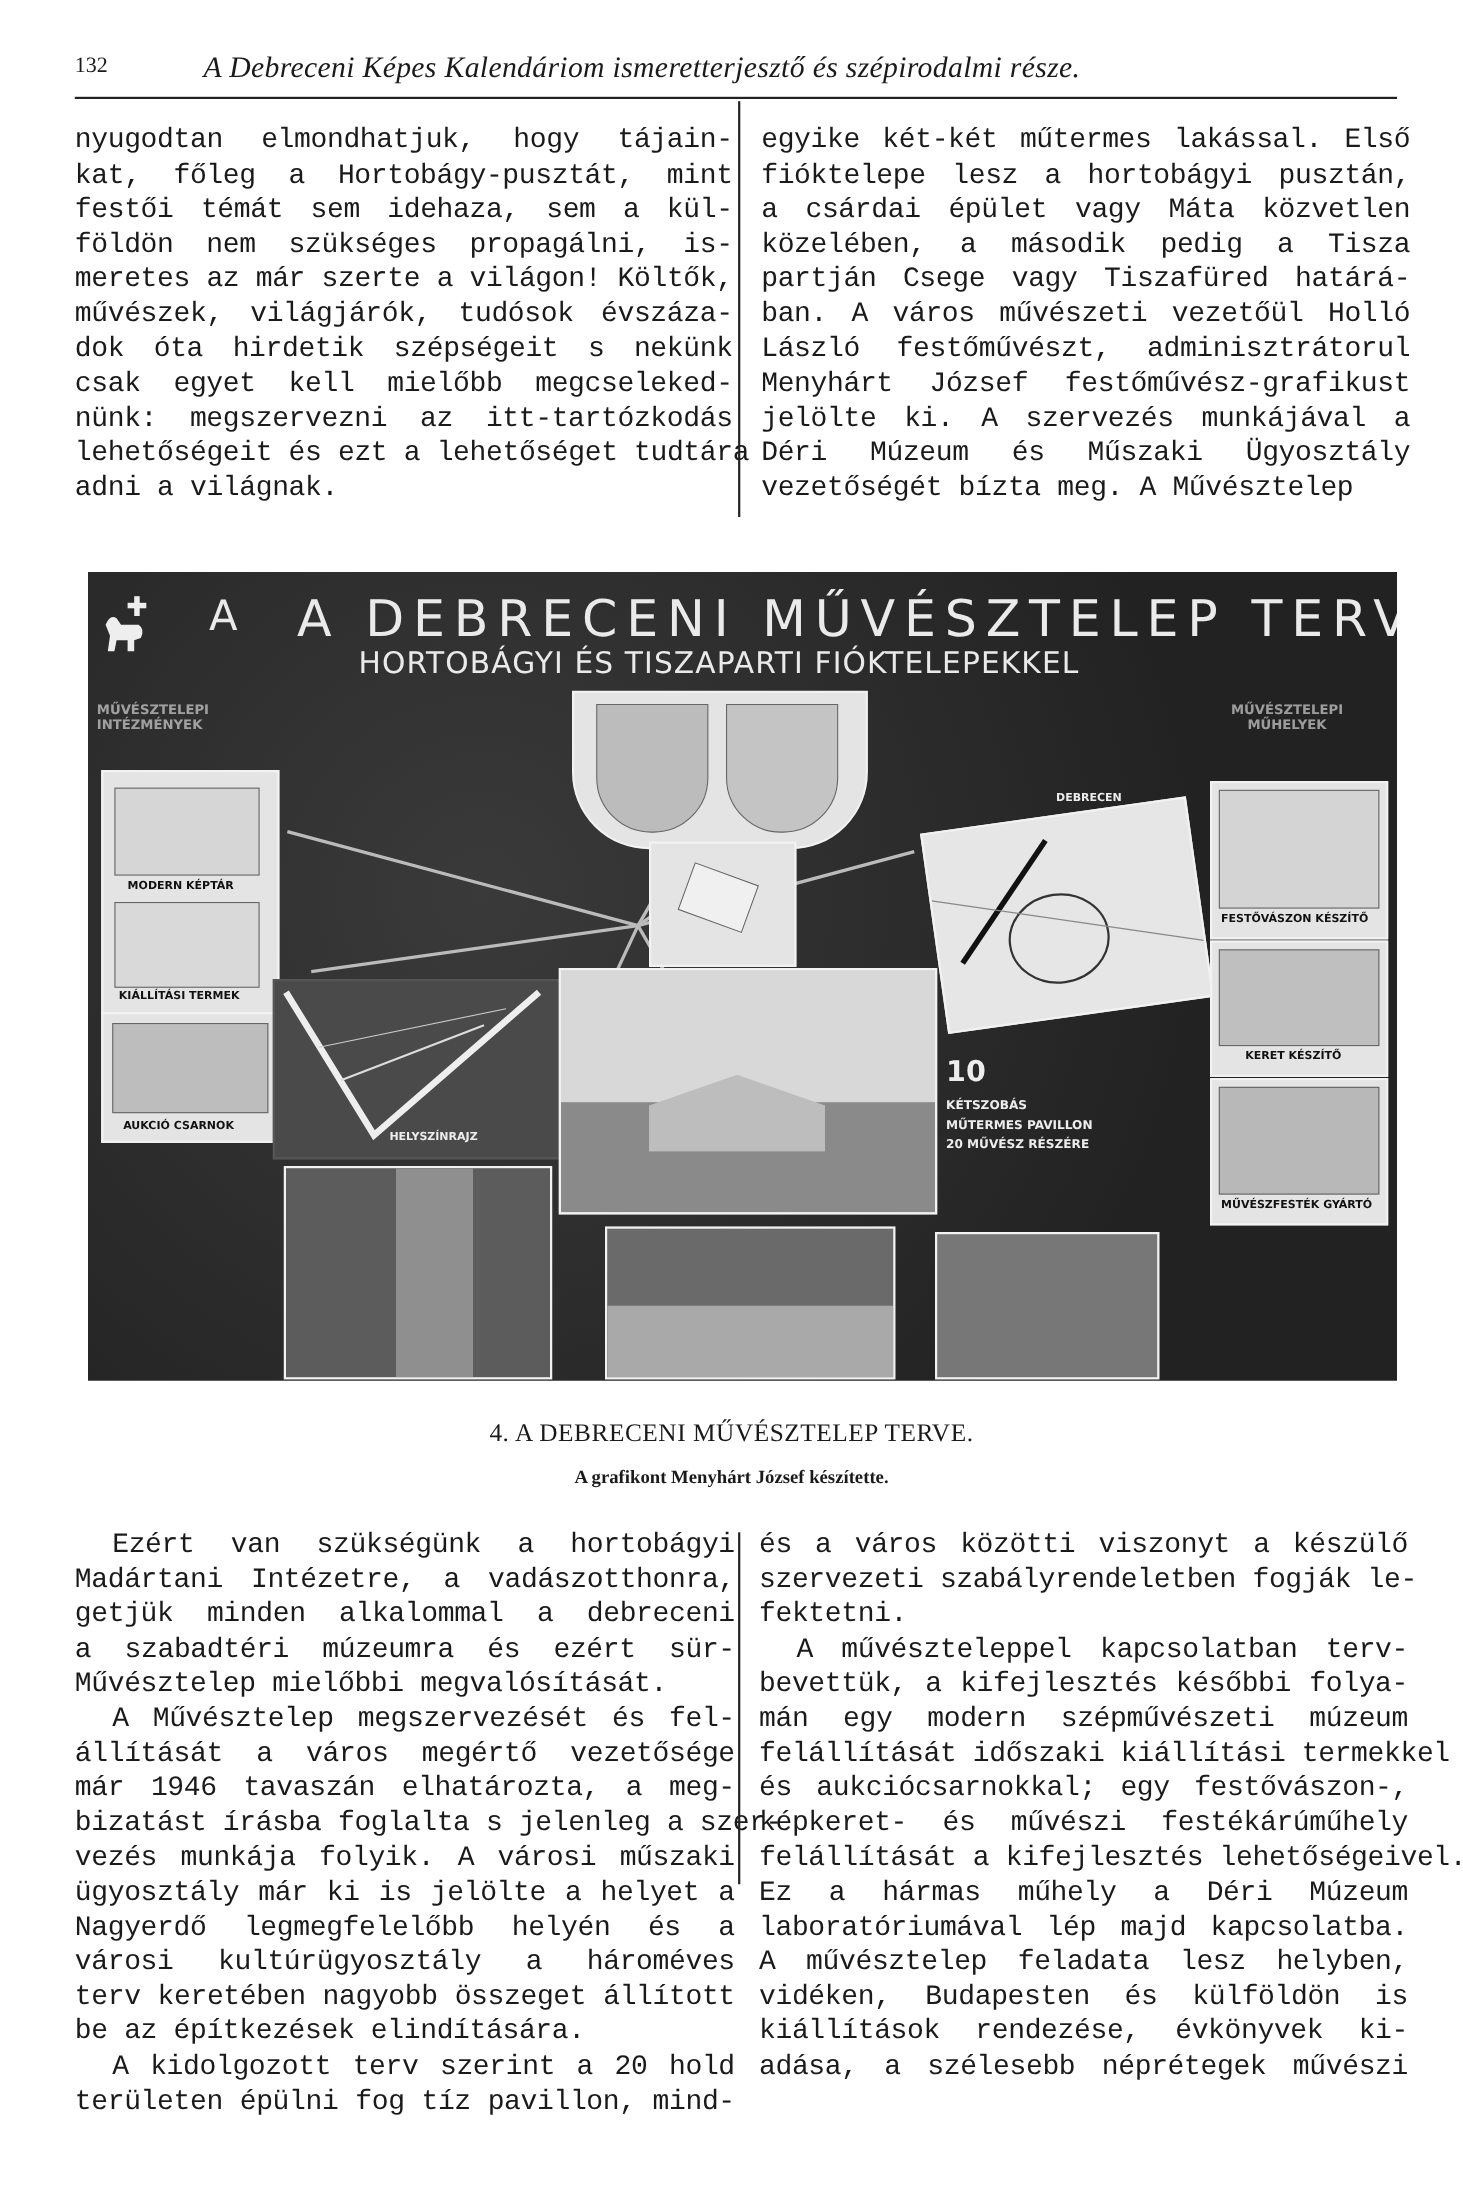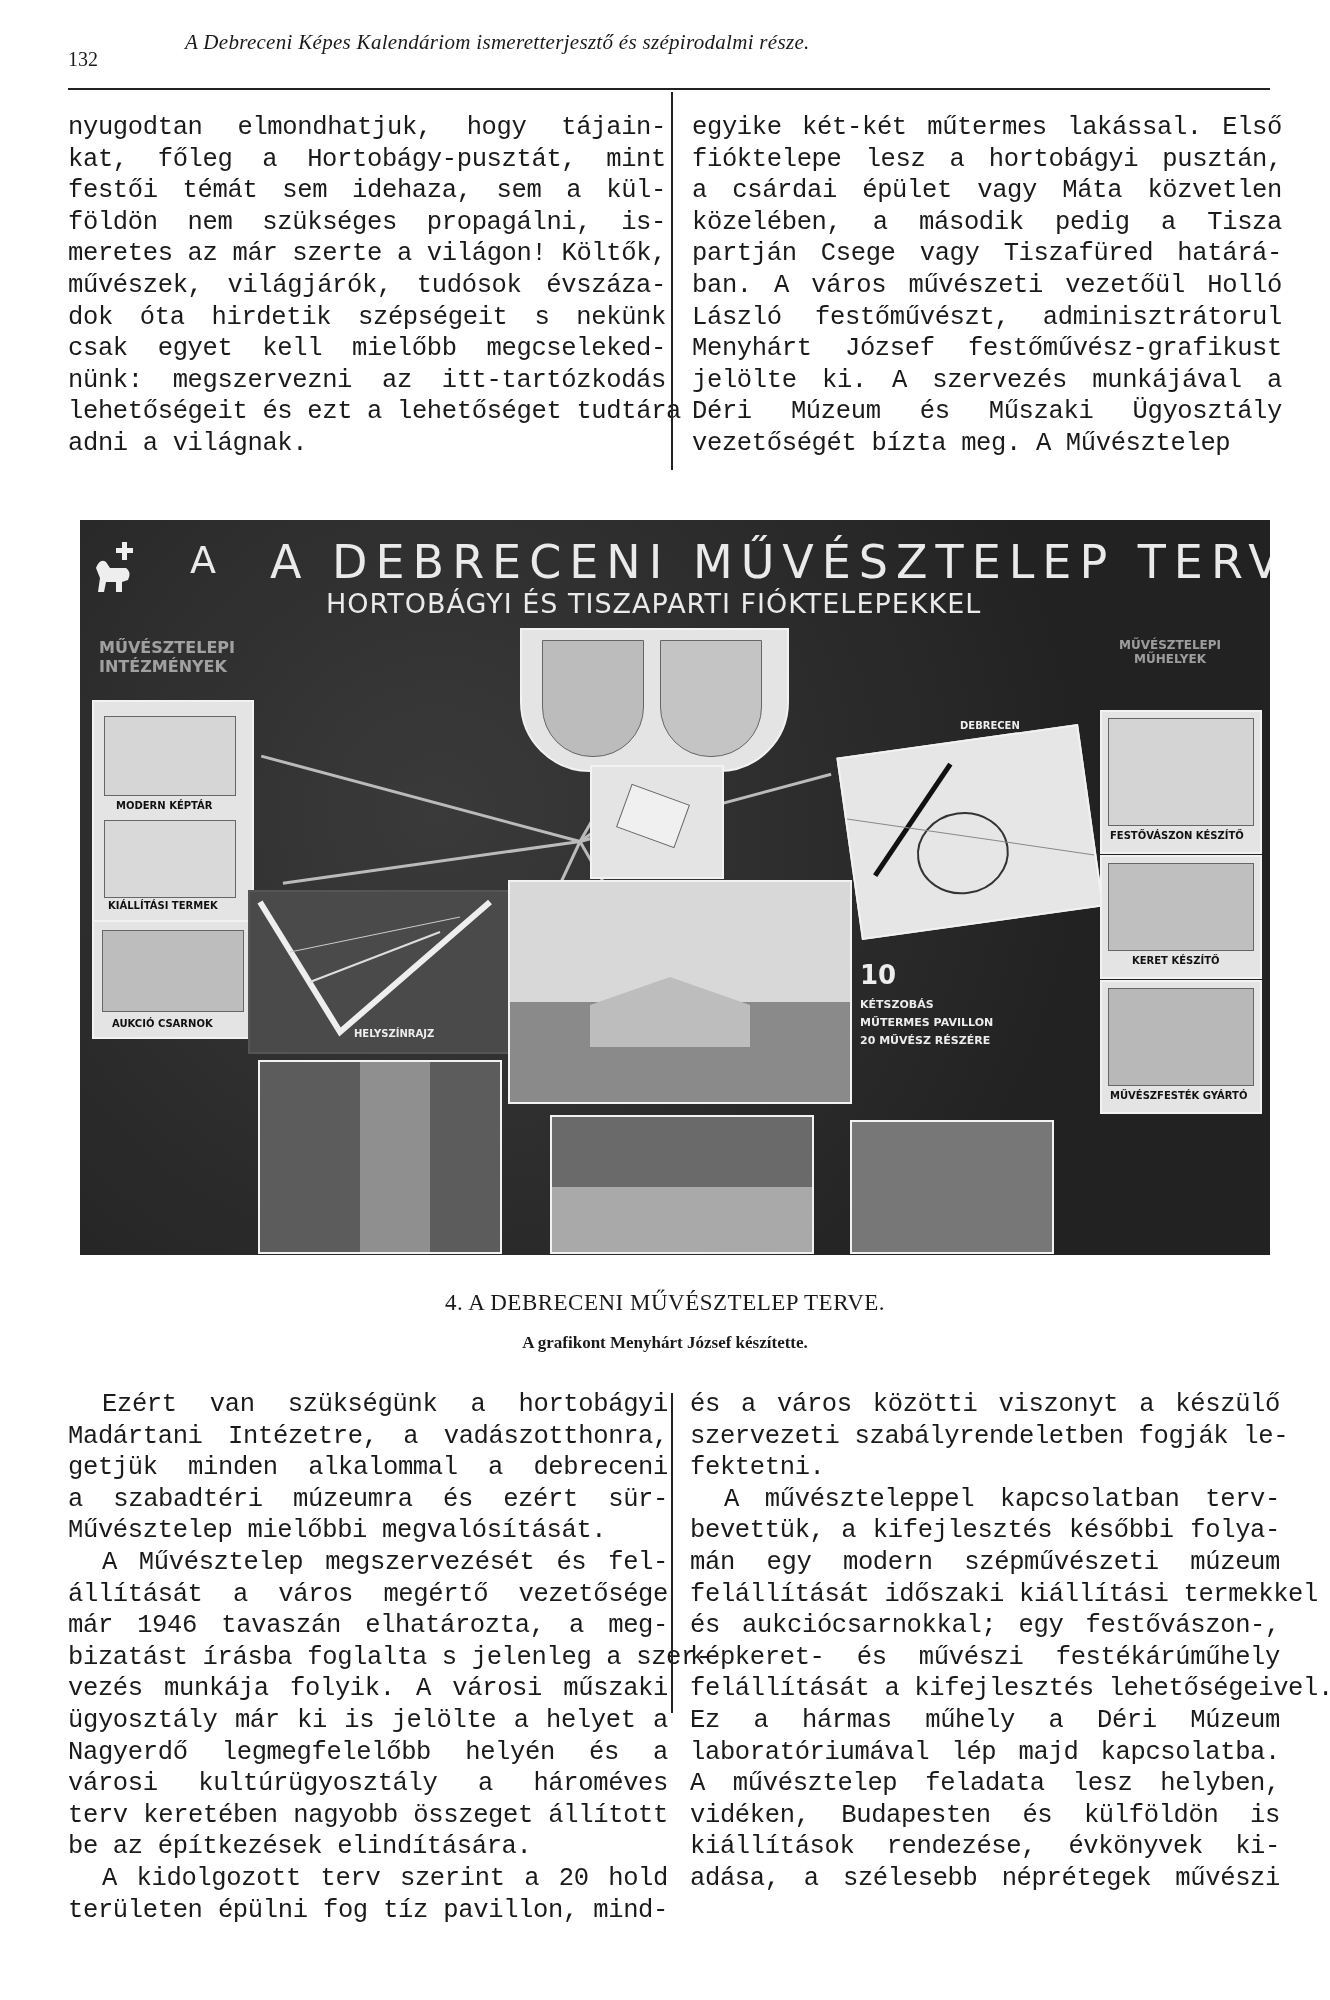--- a/index.html
+++ b/index.html
@@ -1,21 +1,21 @@
 <!DOCTYPE html>
 <html><head>
 <meta charset="utf-8">
 <style>
   html, body { margin:0; padding:0; background:#ffffff; }
   body { width:1330px; height:2000px; position:relative; overflow:hidden;
          font-family:"DejaVu Serif", "Liberation Serif", serif; color:#1a1a1a; }
   .abs { position:absolute; }
   
   #page-number { left:68px; top:48px; font-size:20px; font-family:"Liberation Serif", serif; }
-  #running-title { left:185px; top:30px; font-size:21px; font-style:italic; font-family:"Liberation Serif", serif; letter-spacing:0.3px; }
+  #running-title { left:185px; top:46px; font-size:27px; font-style:italic; font-family:"Liberation Serif", serif; letter-spacing:0.3px; }
   #header-rule { left:68px; top:88px; width:1202px; height:2px; background:#222; }
   
   .col { position:absolute; font-size:25.5px; line-height:31.6px; text-align:justify; font-family:Liberation Mono, monospace; letter-spacing:-0.35px; }
   .col .ln { display:block; white-space:nowrap; text-align:justify; text-align-last:justify; }
   .col .ln.last { text-align-last:left; }
   .col .ln.ind { padding-left:34px; }
   #col-top-left { left:68px; top:112px; width:598px; }
   #col-top-right { left:692px; top:112px; width:590px; }
   #col-bot-left { left:68px; top:1389px; width:600px; }
   #col-bot-right { left:690px; top:1389px; width:590px; }
@@ -79,21 +79,21 @@
     <svg width="48" height="60" viewBox="0 0 48 60">
       <rect x="30" y="4" width="5" height="18" fill="#eee"></rect>
       <rect x="24" y="10" width="17" height="5" fill="#eee"></rect>
       <path d="M4 30 Q8 20 14 24 L18 30 L34 30 Q40 34 36 42 L30 44 L30 54 L24 54 L24 44 L14 44 L12 54 L6 54 L8 40 Z" fill="#eee"></path>
     </svg>
   </div>
   <div class="fig-title" style="left:110px;top:18px;font-size:38px;">A</div>
   <div class="fig-title" id="fig-title-main">A DEBRECENI MŰVÉSZTELEP TERVE</div>
   <div class="fig-title" id="fig-title-sub">HORTOBÁGYI ÉS TISZAPARTI FIÓKTELEPEKKEL</div>
 
-  <div class="plabel light" style="left:19px;top:118px;font-size:16px;width:160px;white-space:normal;opacity:0.6;">MŰVÉSZTELEPI INTÉZMÉNYEK</div>
+  <div class="plabel light" style="left:8px;top:118px;font-size:12px;width:160px;white-space:normal;opacity:0.6;">MŰVÉSZTELEPI INTÉZMÉNYEK</div>
   <div class="plabel light" style="left:1010px;top:118px;font-size:12px;width:160px;white-space:normal;opacity:0.6;text-align:center;">MŰVÉSZTELEPI MŰHELYEK</div>
 
   <div class="ray" style="left:500px;top:320px;width:220px;transform:rotate(-35deg);"></div>
   <div class="ray" style="left:500px;top:320px;width:260px;transform:rotate(-15deg);"></div>
   <div class="ray" style="left:500px;top:320px;width:230px;transform:rotate(-60deg);"></div>
   <div class="ray" style="left:500px;top:320px;width:150px;transform:rotate(60deg);"></div>
   <div class="ray" style="left:500px;top:320px;width:150px;transform:rotate(115deg);"></div>
   <div class="ray" style="left:500px;top:320px;width:330px;transform:rotate(195deg);"></div>
   <div class="ray" style="left:500px;top:320px;width:300px;transform:rotate(172deg);"></div>
 

